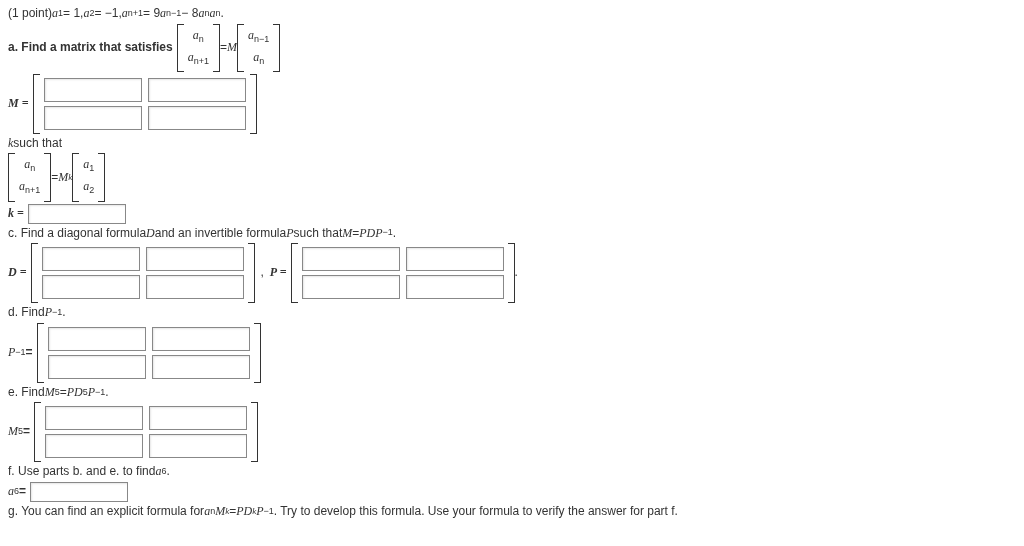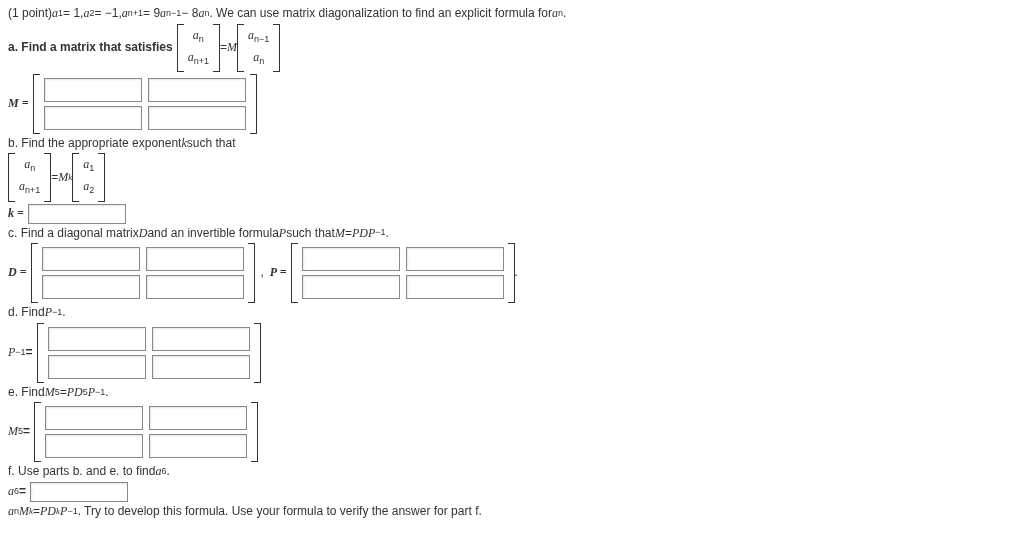--- a/index.html
+++ b/index.html
@@ -72,21 +72,20 @@
     <span class="sub">2</span>
   <span> = −1, </span>
   <span class="mi">a</span>
     <span class="sub">n+1</span>
   <span> = 9</span>
   <span class="mi">a</span>
     <span class="sub">n−1</span>
   <span> − 8</span>
   <span class="mi">a</span>
     <span class="sub">n</span>
-  <span>. We can use matrix diagonalization to find an explicit formula for </span>
   <span class="mi">a</span>
     <span class="sub">n</span>
   <span>.</span>
 </div>
 
 <div class="row">
   <span class="lbl">a. Find a matrix that satisfies </span>
   <span class="bmat">
     <span class="brL"></span>
     <span class="cells c2x1">
@@ -115,21 +114,20 @@
       <input class="cell" style="">
       <input class="cell" style="">
       <input class="cell" style="">
       <input class="cell" style="">
     </span>
     <span class="brR"></span>
   </span>
 </div>
 
 <div class="row">
-  <span>b. Find the appropriate exponent </span>
   <span class="mi">k</span>
   <span> such that</span>
 </div>
 <div class="row">
   <span class="bmat">
     <span class="brL"></span>
     <span class="cells c2x1">
       <span><span class="mi">a</span><span class="sub">n</span></span>
       <span><span class="mi">a</span><span class="sub">n+1</span></span>
     </span>
@@ -146,21 +144,21 @@
     </span>
     <span class="brR"></span>
   </span>
 </div>
 <div class="row">
   <span class="mi lbl">k =</span>
   <input class="scalar" style="">
 </div>
 
 <div class="row">
-  <span>c. Find a diagonal matrix </span>
+  <span>c. Find a diagonal formula </span>
     <span class="mi">D</span>
   <span> and an invertible formula </span>
     <span class="mi">P</span>
   <span> such that </span>
     <span class="mi">M</span>
   <span> = </span>
     <span class="mi">PDP</span>
     <span class="sup">−1</span>
     <span>.</span>
 </div>
@@ -247,20 +245,21 @@
     <span>.</span>
 </div>
 <div class="row">
   <span class="mi">a</span>
     <span class="sub">6</span>
     <span class="lbl"> =</span>
   <input class="scalar" style="">
 </div>
 
 <div class="row">
+  <span>g. You can find an explicit formula for </span>
     <span class="mi">a</span>
     <span class="sub">n</span>
     <span class="mi">M</span>
     <span class="sup mi">k</span>
   <span> = </span>
     <span class="mi">PD</span>
     <span class="sup mi">k</span>
     <span class="mi">P</span>
     <span class="sup">−1</span>
   <span>. Try to develop this formula. Use your formula to verify the answer for part f.</span>

